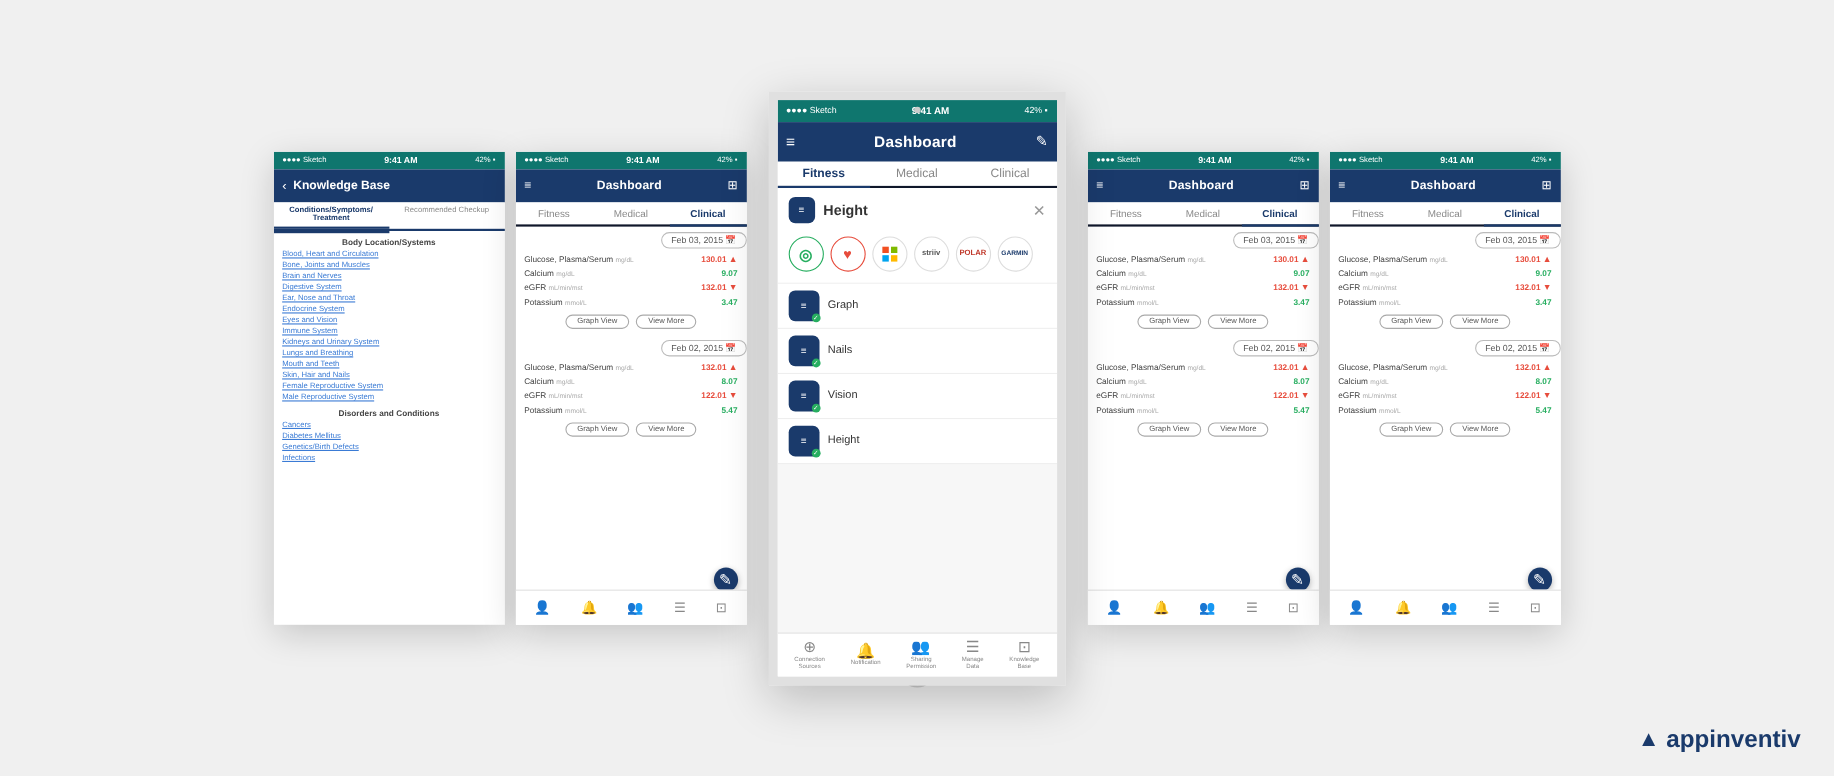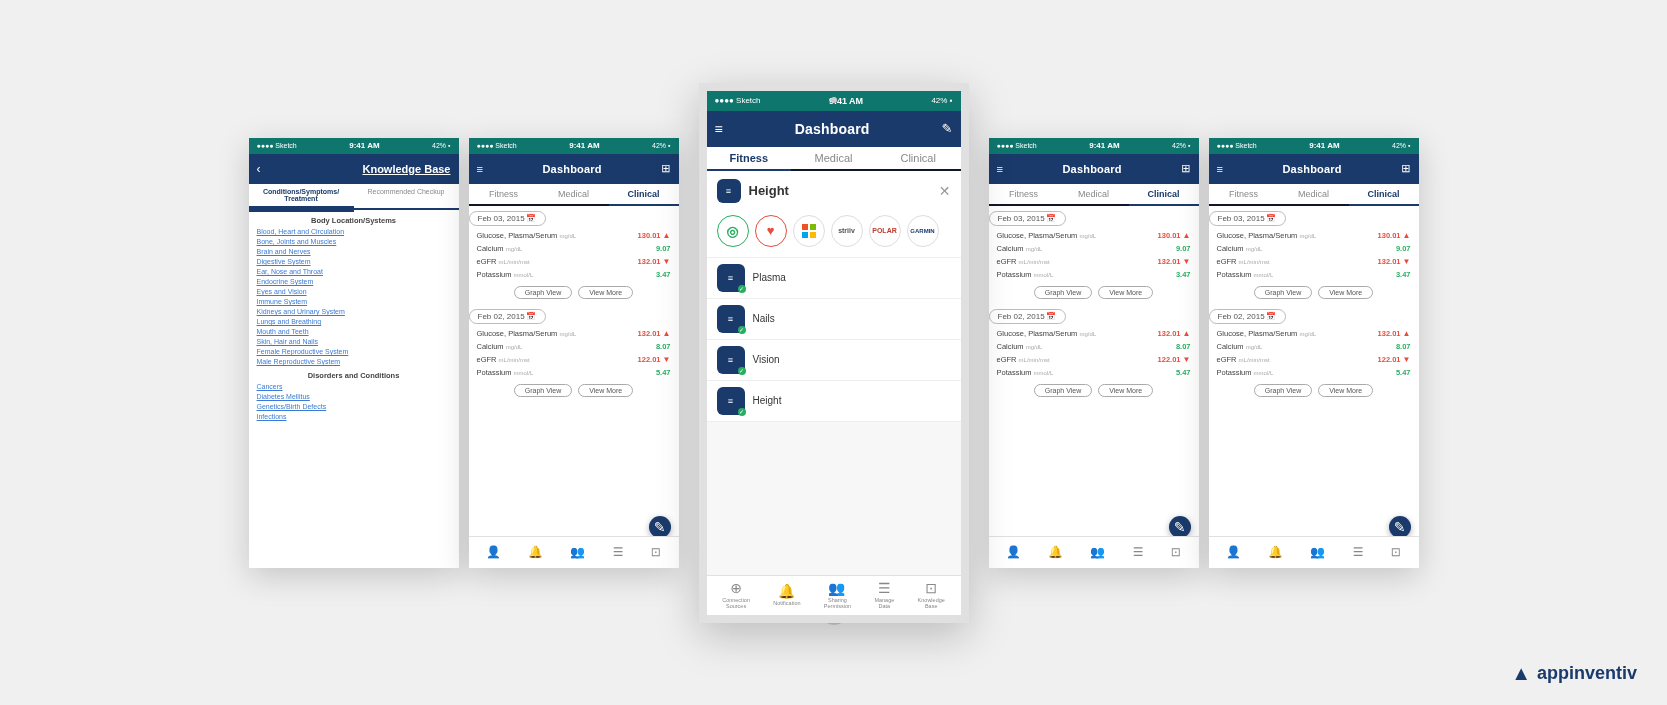--- a/index.html
+++ b/index.html
@@ -105,21 +105,21 @@
 
     .tab.active {
       color: #1a3a6b;
       border-bottom: 2px solid #1a3a6b;
       font-weight: 600;
     }
 
     
     .date-badge {
       display: flex;
-      justify-content: flex-start;
+      justify-content: flex-end;
       padding: 5px 0 3px;
     }
 
     .date-pill {
       border: 1px solid #bbb;
       border-radius: 10px;
       padding: 2px 8px;
       font-size: 8px;
       color: #555;
       display: flex;
@@ -207,21 +207,21 @@
     .kb-nav {
       background: #1a3a6b;
       color: #fff;
       display: flex;
       align-items: center;
       padding: 5px 8px;
       height: 30px;
       gap: 6px;
     }
 
-    .kb-title { font-size: 11px; font-weight: 600; flex: 1; text-align: right; text-decoration: underline; }
+    .kb-title { font-size: 11px; font-weight: 600; flex: 1; text-align: left; }
 
     .kb-tabs {
       display: flex;
       border-bottom: 2px solid #1a3a6b;
       background: #fff;
       font-size: 7px;
     }
 
     .kb-tab {
       flex: 1;
@@ -340,21 +340,21 @@
     .logo-area {
       position: absolute;
       bottom: 20px;
       right: 30px;
       display: flex;
       align-items: center;
       gap: 6px;
     }
 
     .logo-text {
-      font-size: 18px;
+      font-size: 22px;
       font-weight: 700;
       color: #1a3a6b;
     }
 
     
     .small-phone-wrapper {
       position: relative;
       width: 210px;
       height: 430px;
     }
@@ -601,21 +601,21 @@
             <div class="service-icon" style="font-size:7px; color:#c0392b; font-weight:700; border-color:#ddd;">POLAR</div>
             <div class="service-icon" style="font-size:6px; color:#1a3a6b; font-weight:700; border-color:#ddd;">GARMIN</div>
           </div>
         </div>
 
         <div class="list-item-row">
           <div class="list-icon" style="background:#1a3a6b; position:relative;">
             <span style="font-size:9px;">≡</span>
             <span style="position:absolute; bottom:-1px; right:-1px; background:#27ae60; border-radius:50%; width:8px; height:8px; font-size:6px; display:flex; align-items:center; justify-content:center; color:#fff;">✓</span>
           </div>
-          <span class="list-item-label">Plasma</span>
+          <span class="list-item-label">Graph</span>
         </div>
 
         <div class="list-item-row">
           <div class="list-icon" style="background:#1a3a6b; position:relative;">
             <span style="font-size:9px;">≡</span>
             <span style="position:absolute; bottom:-1px; right:-1px; background:#27ae60; border-radius:50%; width:8px; height:8px; font-size:6px; display:flex; align-items:center; justify-content:center; color:#fff;">✓</span>
           </div>
           <span class="list-item-label">Nails</span>
         </div>
 

